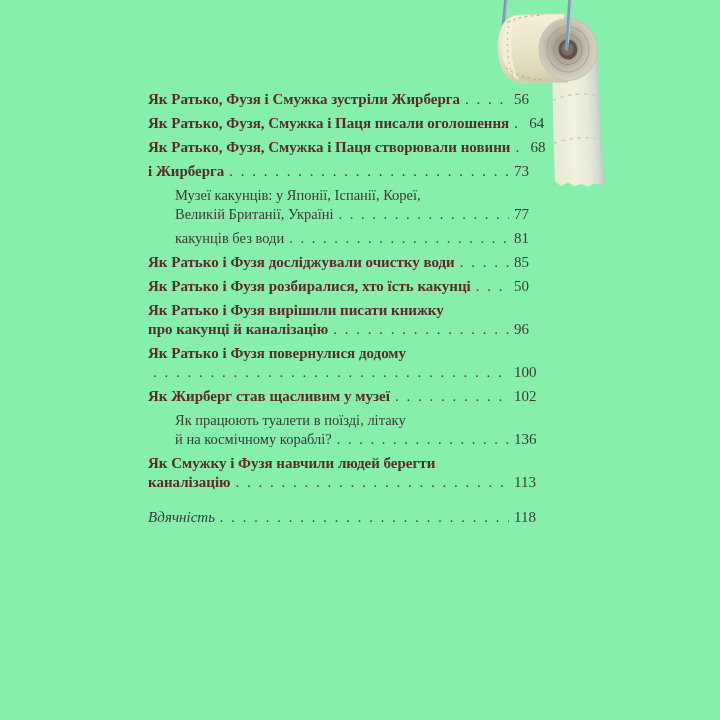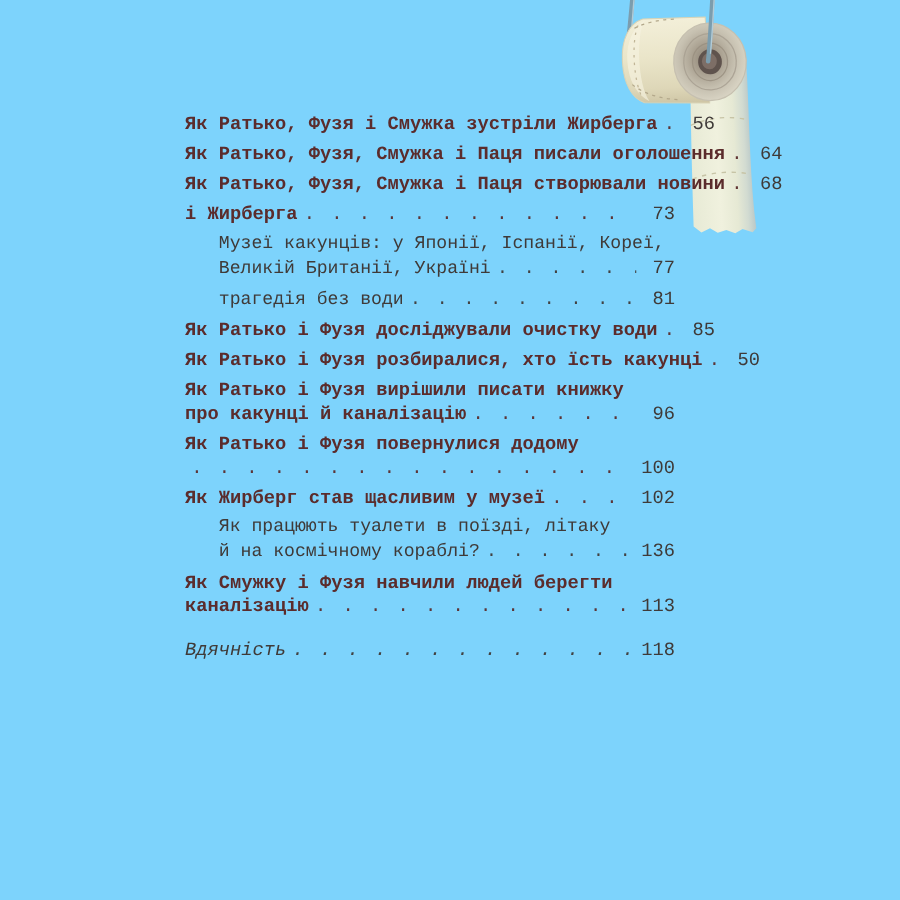--- a/index.html
+++ b/index.html
@@ -10,22 +10,21 @@
   body {
     width: 720px;
     height: 720px;
     position: relative;
     overflow: hidden;
     font-family: "Liberation Serif", "DejaVu Serif", serif;
   }
   .page {
     position: absolute;
     inset: 0;
-    background: #7dd3fc;
-    font-family: Liberation Mono, monospace;
+    background: #86efac;
   }
   
   .toc {
     position: absolute;
     left: 148px;
     top: 90px;
     width: 392px;
   }
   .entry {
     margin-bottom: 5px;
@@ -64,21 +63,20 @@
   }
   .dots::after {
     content: ". . . . . . . . . . . . . . . . . . . . . . . . . . . . . . . . . . . . . . . . . . . . . . . . . . . . . . . . . . . . . . . .";
     letter-spacing: 2px;
   }
   .num {
     font-weight: normal;
     font-style: normal;
     color: #3f3a38;
     min-width: 26px;
-    text-align: right;
     font-size: 15px;
   }
   
   .roll-illustration {
     position: absolute;
     left: 478px;
     top: 0;
     width: 150px;
     height: 205px;
   }
@@ -181,21 +179,21 @@
       <div class="row">
         <span class="t">Великій Британії, Україні</span>
         <span class="dots"></span>
         <span class="num">77</span>
       </div>
     </div>
 
 
     <div class="entry sub">
       <div class="row">
-        <span class="t">трагедія без води</span>
+        <span class="t">какунців без води</span>
         <span class="dots"></span>
         <span class="num">81</span>
       </div>
     </div>
 
     <div class="entry main">
       <div class="row">
         <span class="t">Як Ратько і Фузя досліджували очистку води</span>
         <span class="dots"></span>
         <span class="num">85</span>

